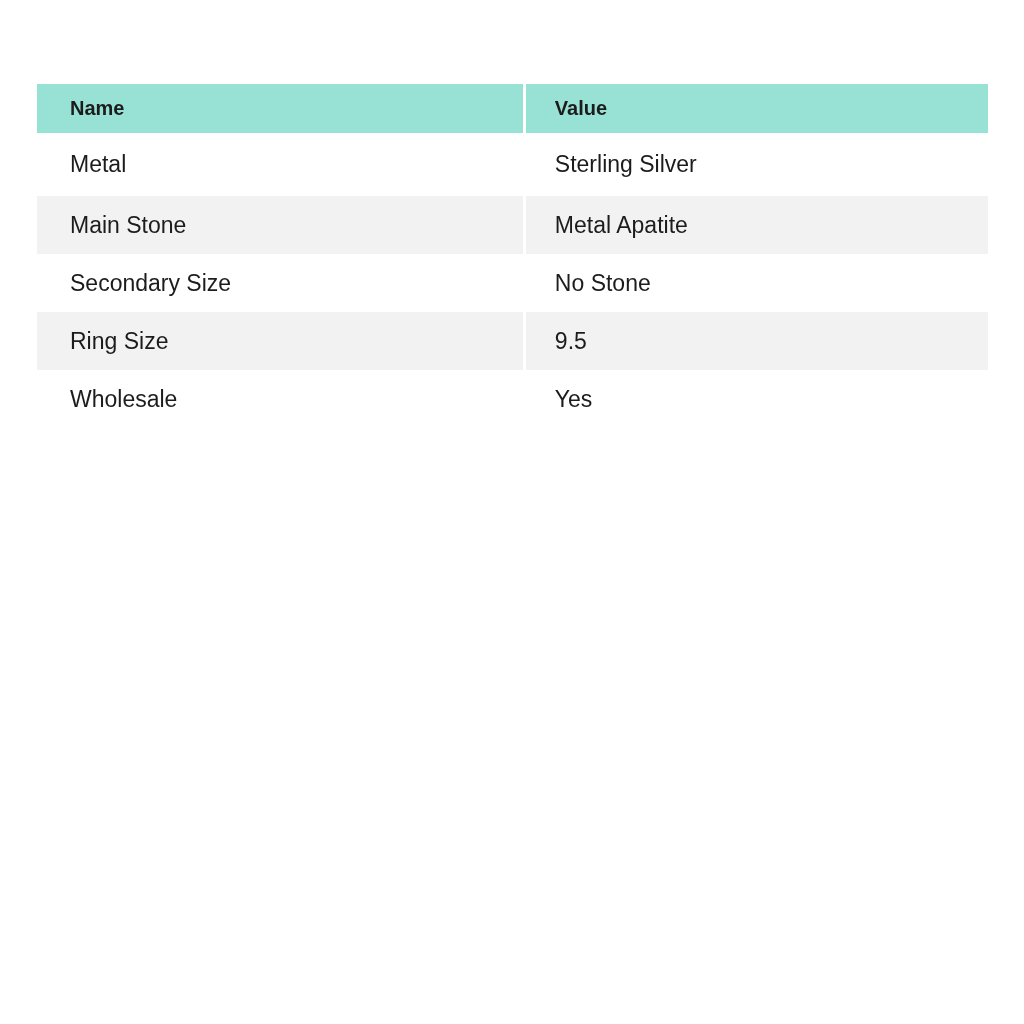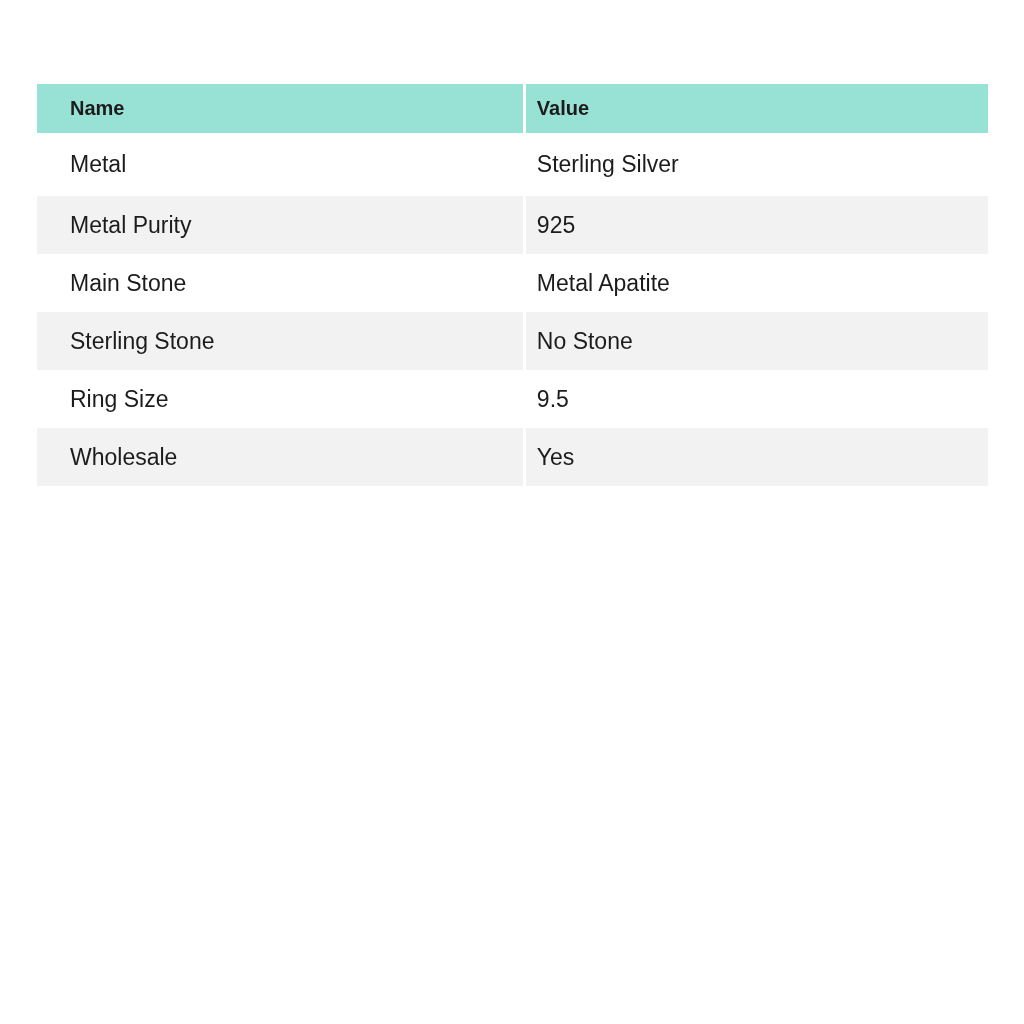--- a/index.html
+++ b/index.html
@@ -49,21 +49,21 @@
     font-size: 23px;
     font-weight: 400;
     text-align: left;
     vertical-align: middle;
     padding: 0 0 0 33px;
     color: var(--text-color);
   }
   
   th:last-child, td:last-child {
     border-left: 3px solid var(--divider);
-    padding-left: 11px;
+    padding-left: 29px;
   }
   tbody tr:first-child td { height: 63px; }
   tbody tr:nth-child(odd)  td { background: var(--row-bg); }
   tbody tr:nth-child(even) td { background: var(--row-alt-bg); }
 </style>
 </head>
 <body>
 
 <div class="page">
   <table class="spec-table">
@@ -76,32 +76,28 @@
         <th>Name</th>
         <th>Value</th>
       </tr>
     </thead>
     <tbody>
   <tr>
     <td>Metal</td>
     <td>Sterling Silver</td>
   </tr>
 
-  <tr>
-    <td>Metal Purity</td>
-    <td>925</td>
-  </tr>
 
   <tr>
     <td>Main Stone</td>
     <td>Metal Apatite</td>
   </tr>
 
   <tr>
-    <td>Sterling Stone</td>
+    <td>Secondary Size</td>
     <td>No Stone</td>
   </tr>
 
   <tr>
     <td>Ring Size</td>
     <td>9.5</td>
   </tr>
 
 
   <tr>

